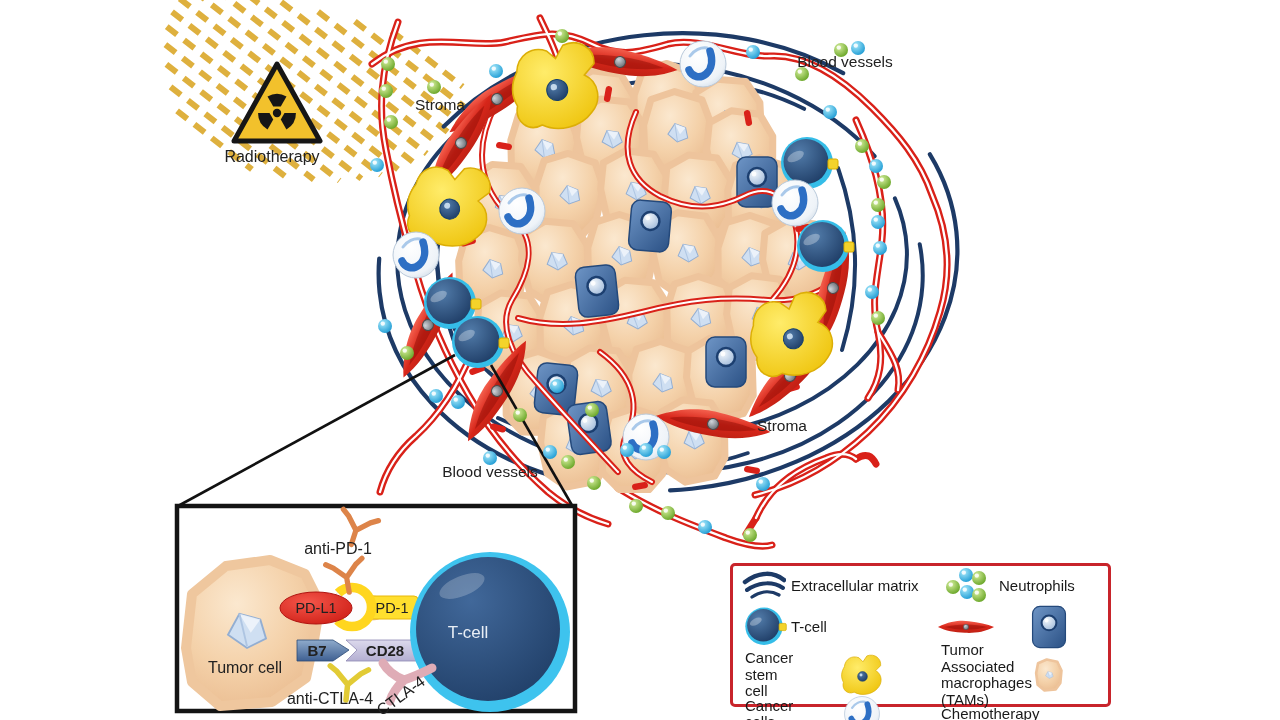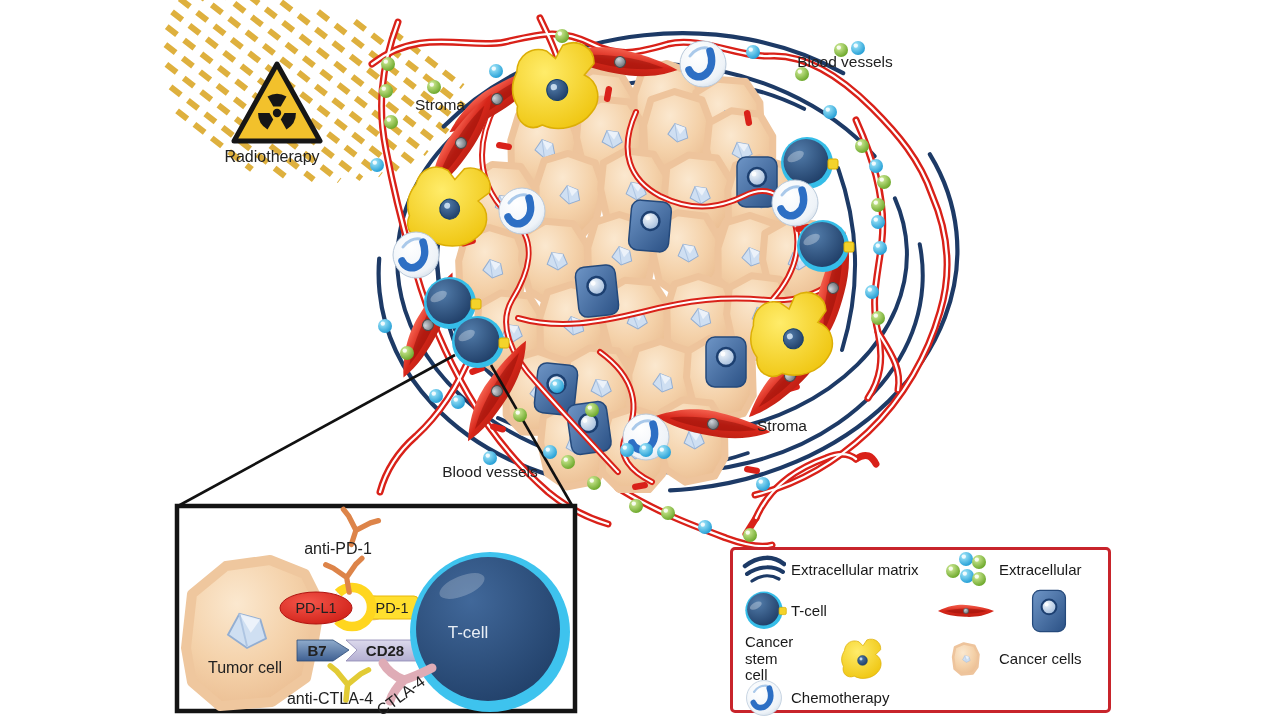--- a/index.html
+++ b/index.html
@@ -6,21 +6,21 @@
   .stage{position:relative;width:1280px;height:720px;background:#fff;overflow:hidden;
          font-family:"Liberation Sans",sans-serif;}
   .stage svg{display:block;}
   text{font-family:"Liberation Sans",sans-serif;fill:#212121;}
   .lbl{font-size:15.5px;}
   .lbl-big{font-size:16px;}
   .inlbl{font-size:16px;}
   .rcpt{font-size:14.5px;}
   .rcpt-b{font-size:15px;font-weight:bold;}
   .tcell-txt{font-size:17px;fill:#e8eef5;}
-  .legend{position:absolute;left:730px;top:547px;width:381px;height:166px;background:#fff;
+  .legend{position:absolute;left:730px;top:563px;width:381px;height:144px;background:#fff;
           border:3px solid #c8242b;border-radius:5px;box-sizing:border-box;
           display:grid;grid-template-columns:46px 150px 58px 1fr;
           grid-template-rows:36px 46px 50px 28px;align-items:center;padding:2px 6px 2px 8px;}
   .licon{justify-self:center;}
   .llabel{font-size:15px;color:#191919;line-height:1.1;padding-left:4px;}
 </style>
 </head>
 <body>
 
 <div class="stage">
@@ -408,37 +408,38 @@
 </svg>
 
 <div class="legend">
   <svg class="licon" width="44" height="34" viewBox="-22 -17 44 34">
         <use href="#dEcmIcon"></use>
       </svg>
   <div class="llabel">Extracellular matrix</div>
   <svg class="licon" width="44" height="36" viewBox="-22 -18 44 36">
         <use href="#dChemoCluster"></use>
       </svg>
-  <div class="llabel">Extracellular</div>
+  <div class="llabel">Neutrophils</div>
 
   <svg class="licon" width="46" height="44" viewBox="-32 -28 64 58">
         <use href="#dTcell"></use>
       </svg>
   <div class="llabel">T-cell</div>
   <svg class="licon" width="58" height="26" viewBox="-60 -14 120 28">
         <use href="#dCaf"></use>
       </svg>
 
   <svg class="licon" width="38" height="46" viewBox="-23 -28 46 56">
         <use href="#dStem"></use>
       </svg>
   <div class="llabel">Cancer stem cell</div>
   <svg class="licon" width="48" height="46" viewBox="-46 -48 92 94">
         <use href="#dTam"></use>
       </svg>
+  <div class="llabel">Tumor Associated macrophages (TAMs)</div>
 
   <svg class="licon" width="30" height="34" viewBox="-39 -46 76 90">
         <use href="#dCell"></use>
       </svg>
   <div class="llabel">Cancer cells</div>
   <svg class="licon" width="38" height="38" viewBox="-25 -25 50 50">
         <use href="#dNeut"></use>
       </svg>
   <div class="llabel">Chemotherapy</div>
 </div>

